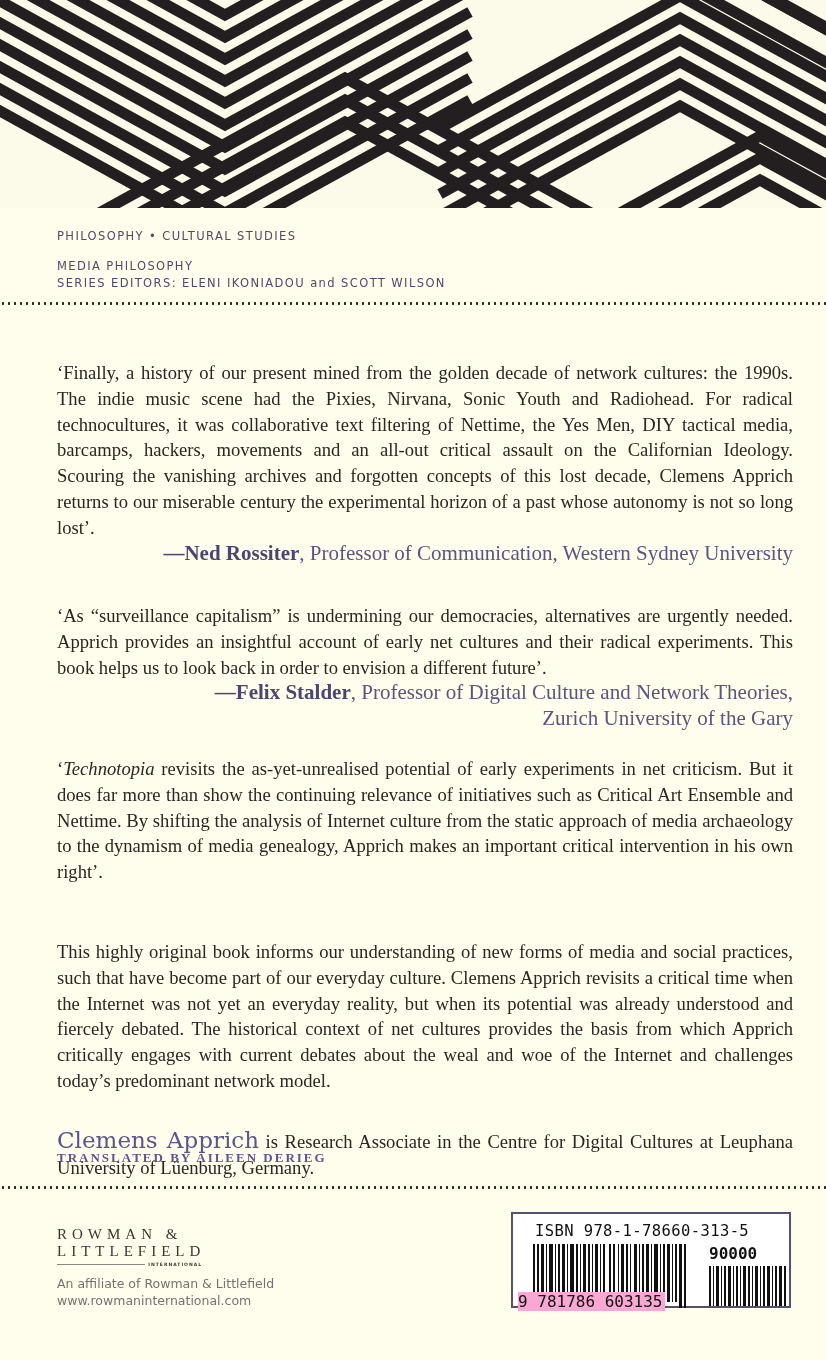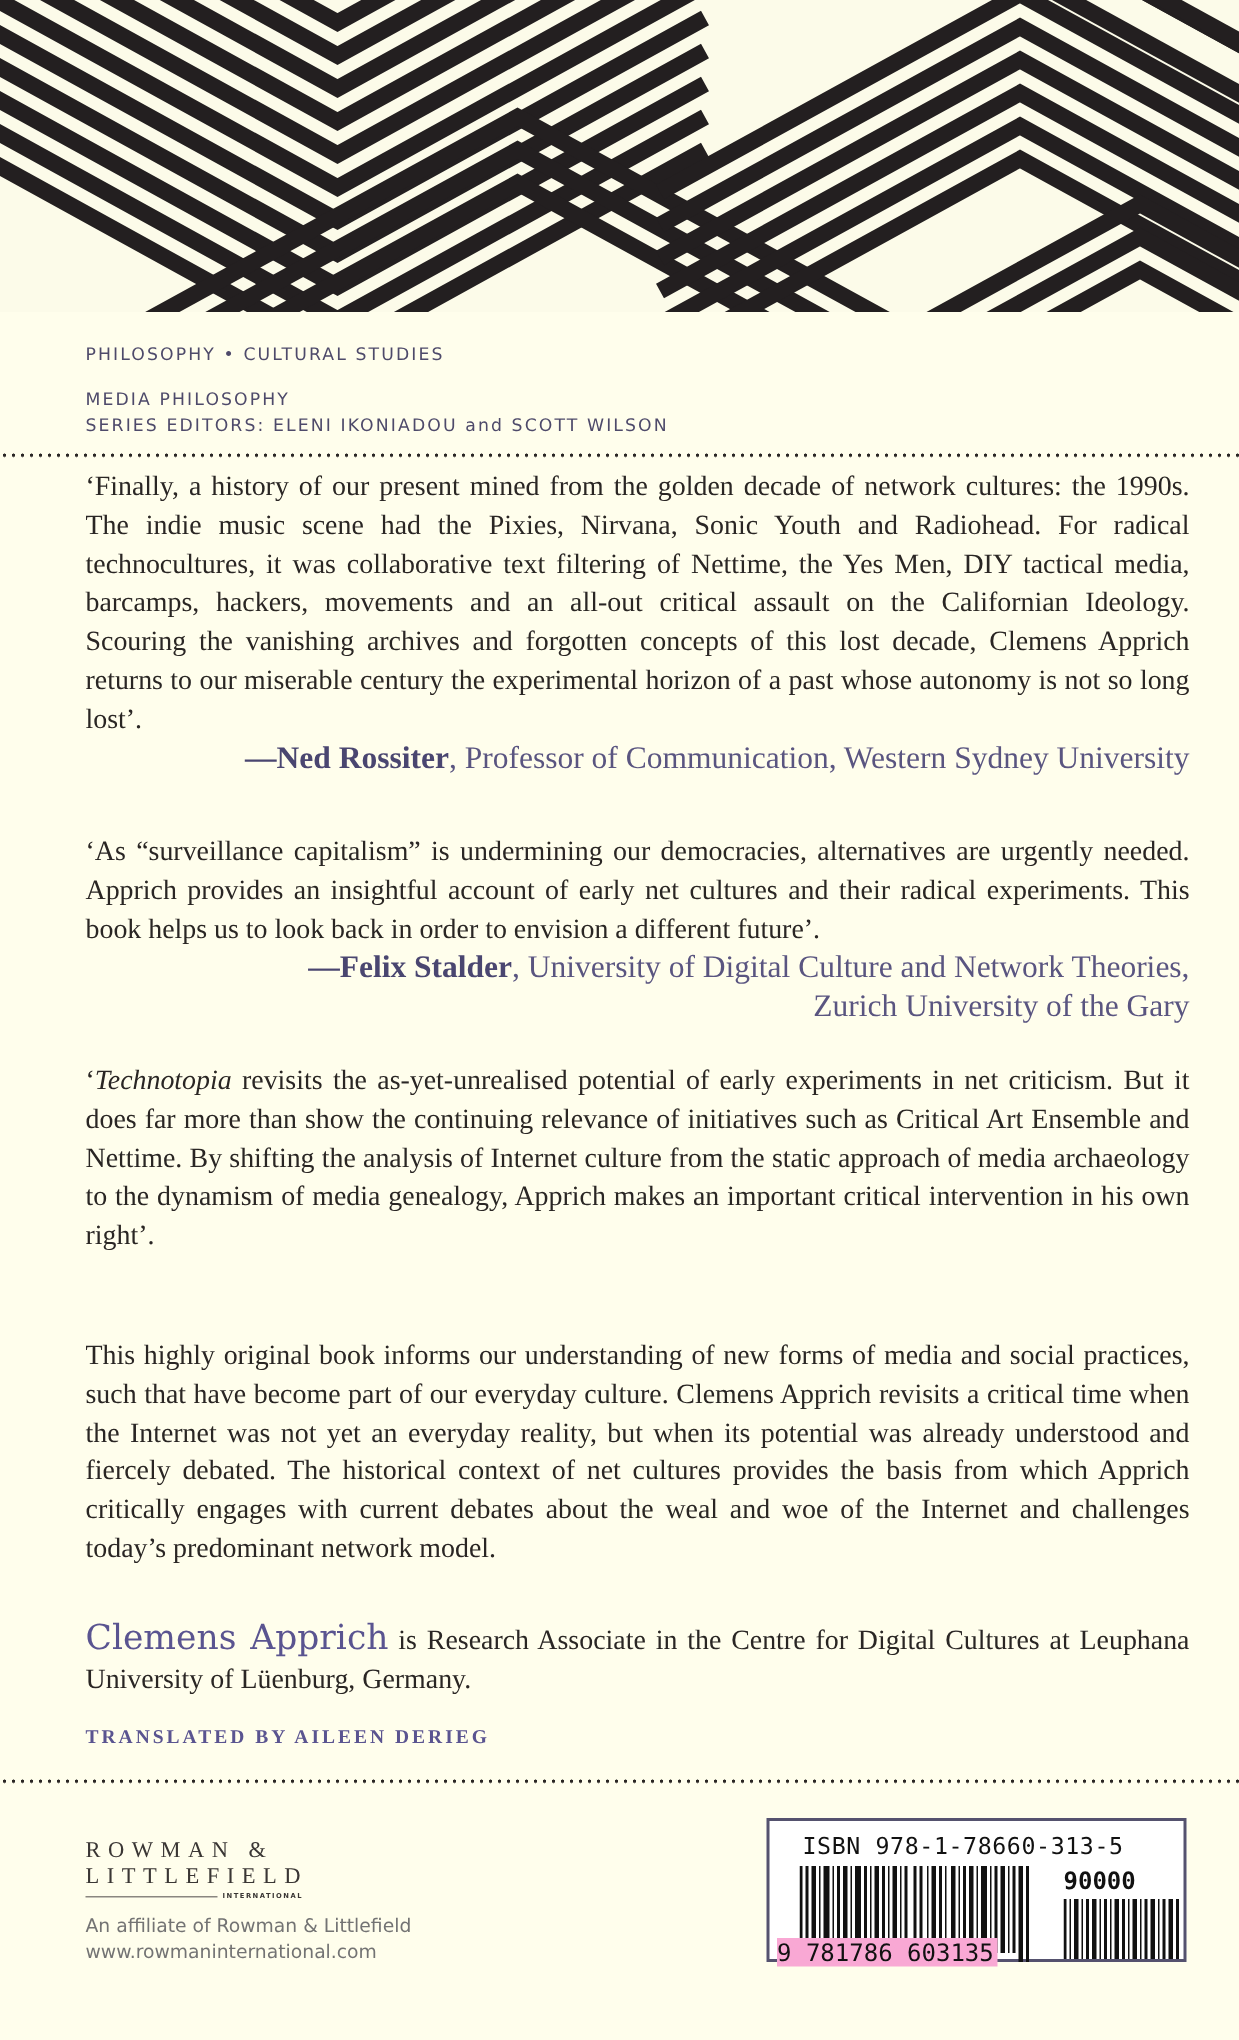--- a/index.html
+++ b/index.html
@@ -15,21 +15,21 @@
     .kicker {
       position: absolute; left: 57px;
       font-family: "DejaVu Sans", sans-serif;
       font-size: 11.5px; letter-spacing: 1.4px; color: #4e4a6a; text-align: center;
     }
     .rule {
       position: absolute; left: 0; width: 826px; height: 3px;
       background-image: radial-gradient(circle, #2a2624 1.1px, transparent 1.3px);
       background-size: 6px 3px; background-repeat: repeat-x;
     }
-    .block { position: absolute; left: 57px; width: 736px; }
+    .block { position: absolute; left: 57px; width: 736px; margin-top: 48px; }
     .para {
       margin: 0; text-align: justify; text-align-last: left;
       font-family: "Liberation Serif", serif;
       font-size: 18.6px; line-height: 25.8px; color: #2a2624;
     }
     .para em { font-style: italic; }
     .attr {
       margin: 0; text-align: right;
       font-family: "Liberation Serif", serif;
       font-size: 21px; line-height: 25.8px; color: #5a5580;
@@ -128,21 +128,21 @@
 
 <div class="rule" style="top:302px;"></div>
 
 <div class="block" style="top:312px;">
   <p class="para">‘Finally, a history of our present mined from the golden decade of network cultures: the 1990s. The indie music scene had the Pixies, Nirvana, Sonic Youth and Radiohead. For radical technocultures, it was collaborative text filtering of Nettime, the Yes Men, DIY tactical media, barcamps, hackers, movements and an all-out critical assault on the Californian Ideology. Scouring the vanishing archives and forgotten concepts of this lost decade, Clemens Apprich returns to our miserable century the experimental horizon of a past whose autonomy is not so long lost’.</p>
   <p class="attr"><b>—Ned Rossiter</b><span>, Professor of Communication, Western Sydney University</span></p>
 </div>
 
 <div class="block" style="top:555px;">
   <p class="para">‘As “surveillance capitalism” is undermining our democracies, alternatives are urgently needed. Apprich provides an insightful account of early net cultures and their radical experiments. This book helps us to look back in order to envision a different future’.</p>
-  <p class="attr"><b>—Felix Stalder</b><span>, University of Digital Culture and Network Theories,</span></p>
+  <p class="attr"><b>—Felix Stalder</b><span>, Professor of Digital Culture and Network Theories,</span></p>
   <p class="attr">Zurich University of the Gary</p>
 </div>
 
 <div class="block" style="top:708px;">
   <p class="para"><span>‘</span><em>Technotopia</em><span> revisits the as-yet-unrealised potential of early experiments in net criticism. But it does far more than show the continuing relevance of initiatives such as Critical Art Ensemble and Nettime. By shifting the analysis of Internet culture from the static approach of media archaeology to the dynamism of media genealogy, Apprich makes an important critical intervention in his own right’.</span></p>
 </div>
 
 <div class="block" style="top:891px;">
   <p class="para">This highly original book informs our understanding of new forms of media and social practices, such that have become part of our everyday culture. Clemens Apprich revisits a critical time when the Internet was not yet an everyday reality, but when its potential was already understood and fiercely debated. The historical context of net cultures provides the basis from which Apprich critically engages with current debates about the weal and woe of the Internet and challenges today’s predominant network model.</p>
 </div>

